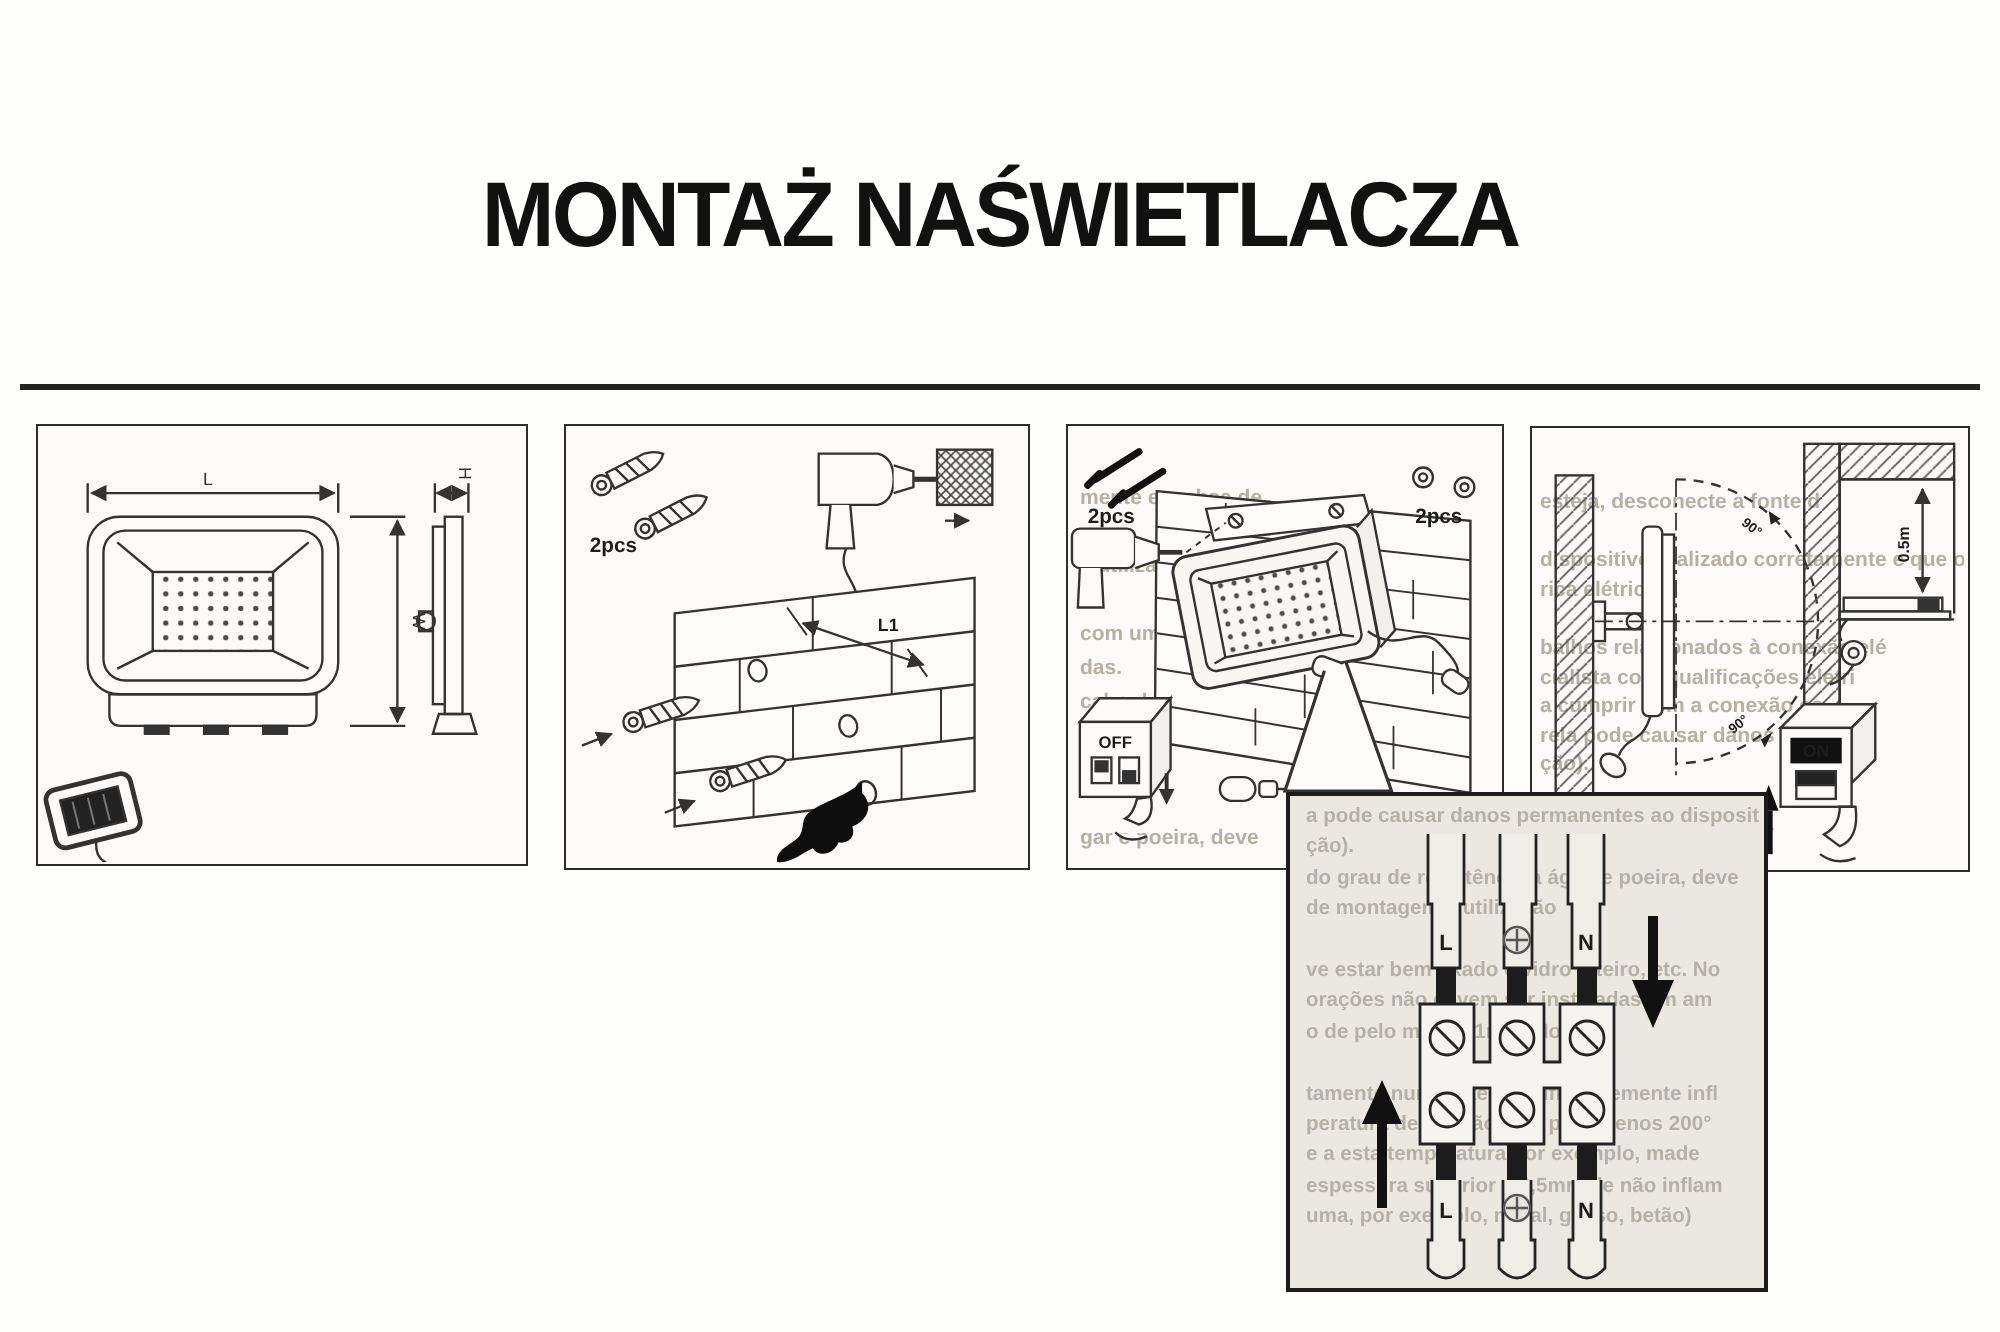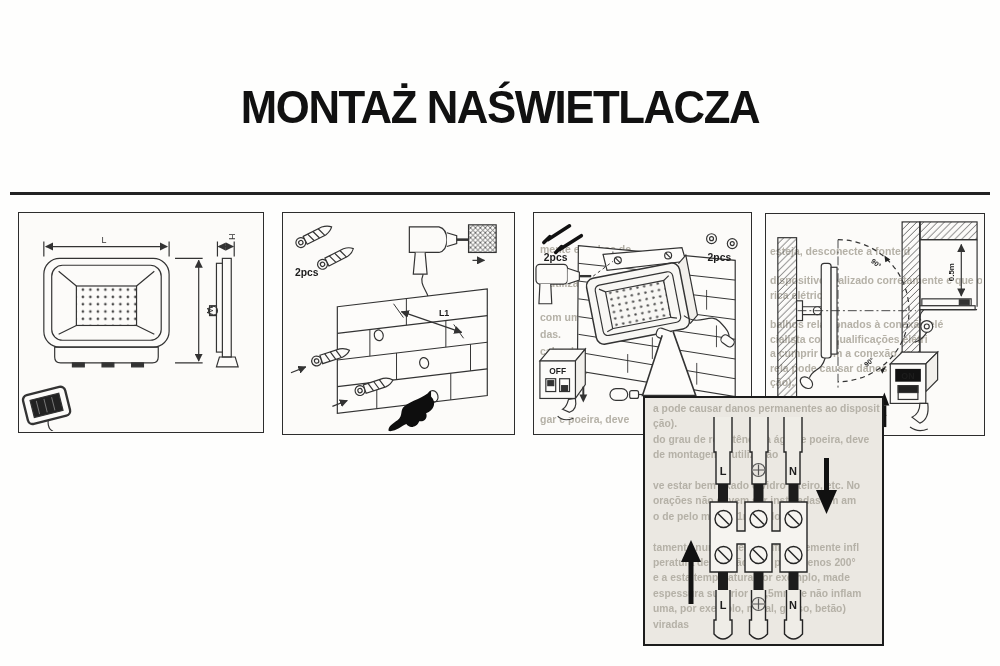--- a/index.html
+++ b/index.html
@@ -326,21 +326,20 @@
         <div>&nbsp;</div>
         <div>ve estar bem fixado e vidro inteiro, etc. No</div>
         <div>orações não devem ser instaladas em am</div>
         <div>o de pelo menos 1mm. Nos</div>
         <div>&nbsp;</div>
         <div>tamente num material suficientemente infl</div>
         <div>peratura de ignição é de pelo menos 200°</div>
         <div>e a esta temperatura por exemplo, made</div>
         <div>espessura superior a 2,5mm de não inflam</div>
         <div>uma, por exemplo, metal, gesso, betão)</div>
-        <div>viradas</div>
       </div>
     <svg viewBox="0 0 237 246" width="237" height="246">
       <g stroke="#242424" stroke-width="1.4" fill="none">
 
         <g>
           <path d="M69,19 V54 H71 V86 H85 V54 H87 V19" fill="#efede7"></path>
           <path d="M105,19 V54 H107 V86 H121 V54 H123 V19" fill="#efede7"></path>
           <path d="M139,19 V54 H141 V86 H155 V54 H157 V19" fill="#efede7"></path>
         </g>
         <rect x="73" y="86" width="10" height="18" fill="#1c1c1c" stroke="none"></rect>

